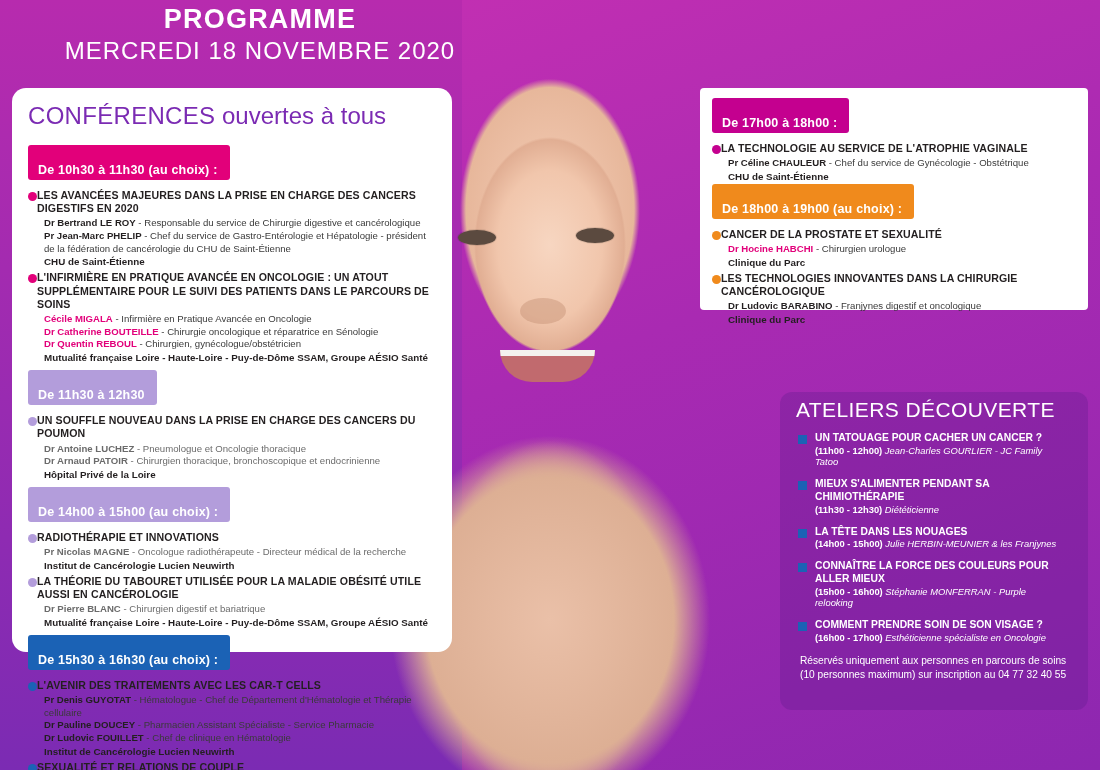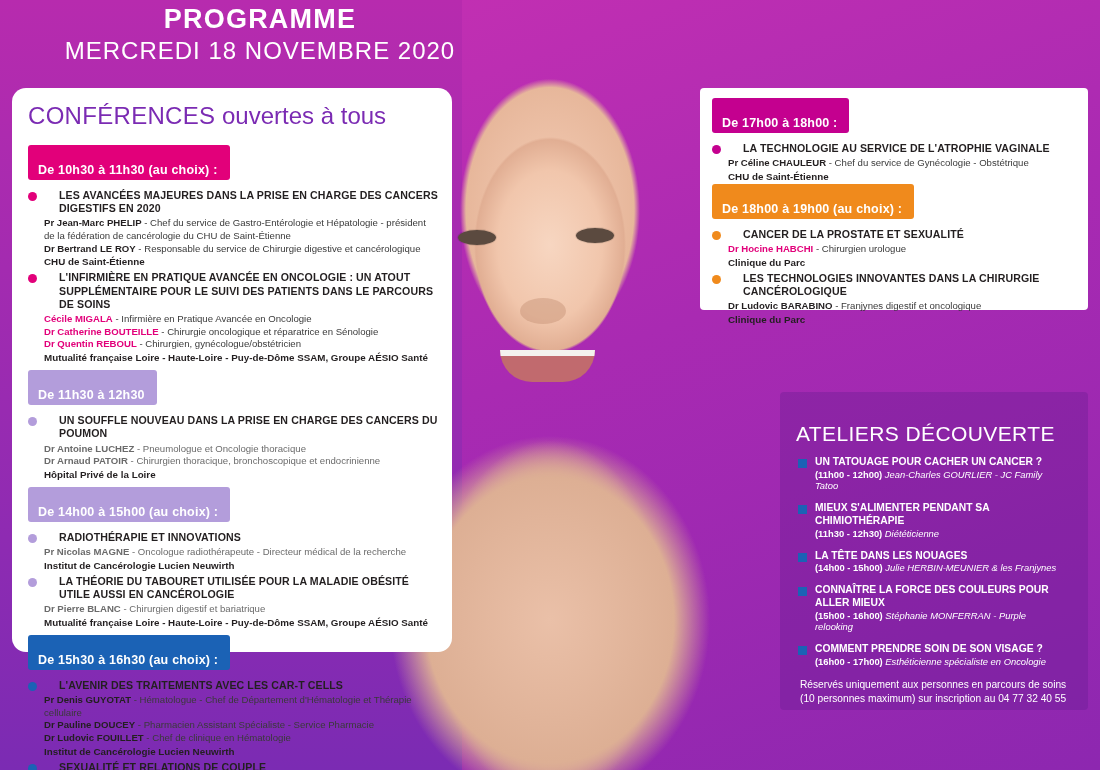--- a/index.html
+++ b/index.html
@@ -75,21 +75,21 @@
 
   .band {
     display:inline-block; color:#fff; font-size:12.5px; font-weight:bold;
     padding:18px 12px 3px 10px; border-radius:3px; margin:7px 0 5px 0;
     letter-spacing:.2px;
   }
   .band.pink   { background:#e2007a; }
   .band.violet { background:#b39ddb; color:#fff; }
   .band.blue   { background:#1b62b5; }
 
-  .item { margin:4px 0 2px 0; display:flex; gap:22px; align-items:flex-start; }
+  .item { margin:4px 0 2px 0; display:flex; gap:0; align-items:flex-start; }
   .dot {
     width:9px; height:9px; border-radius:50%; flex:0 0 9px; margin-top:3px;
   }
   .dot.pink   { background:#e2007a; }
   .dot.violet { background:#b39ddb; }
   .dot.blue   { background:#1b62b5; }
   .dot.orange { background:#f08a1c; }
   .dot.magenta{ background:#c4008f; }
 
   .evt-title {
@@ -113,21 +113,21 @@
     position:absolute; left:700px; top:88px; width:388px; height:222px;
     background:#ffffff; border-radius:4px; padding:8px 12px 8px 12px;
   }
   .panel-rt .band { margin-top:2px; }
   .band.magenta { background:#c4008f; }
   .band.orange  { background:#f08a1c; }
 
   
   .panel-rb {
     position:absolute; left:780px; top:392px; width:308px; height:318px;
-    background:rgba(92,27,140,.30); border-radius:4px; padding:26px 14px;
+    background:rgba(92,27,140,.30); border-radius:12px; padding:2px 14px;
   }
   .panel-rb h2 {
     margin:4px 0 10px 2px; color:#ffffff; font-size:21px; font-weight:400; letter-spacing:.4px;
   }
   .atelier { display:flex; gap:8px; margin:0 8px 11px 4px; align-items:flex-start; }
   .sq { width:9px; height:9px; background:#1b62b5; flex:0 0 9px; margin-top:3px; }
   .at-title { font-size:10.3px; font-weight:bold; color:#ffffff; line-height:1.25; }
   .at-sub { font-size:9.4px; color:#ffffff; }
   .at-sub .hr { font-weight:bold; }
   .at-sub .who { font-style:italic; }
@@ -155,22 +155,22 @@
 <div class="panel-left">
   <h1>
     <b>CONFÉRENCES</b><span> ouvertes à tous</span>
   </h1>
   <div id="left-sections"><div class="band pink">De 10h30 à 11h30 (au choix) :</div><div>
         <div class="item">
           <span class="dot pink"></span>
           <div class="evt-title">LES AVANCÉES MAJEURES DANS LA PRISE EN CHARGE DES CANCERS DIGESTIFS EN 2020</div>
         </div>
         <div class="speakers">
+          <div class="sp dark"><span class="nm">Dr Bertrand LE ROY</span><span class="role"> - Responsable du service de Chirurgie digestive et cancérologique</span></div>
           <div class="sp dark"><span class="nm">Pr Jean-Marc PHELIP</span><span class="role"> - Chef du service de Gastro-Entérologie et Hépatologie - président de la fédération de cancérologie du CHU de Saint-Étienne</span></div>
-          <div class="sp dark"><span class="nm">Dr Bertrand LE ROY</span><span class="role"> - Responsable du service de Chirurgie digestive et cancérologique</span></div>
         </div>
         <div class="venue">CHU de Saint-Étienne</div>
       </div><div>
         <div class="item">
           <span class="dot pink"></span>
           <div class="evt-title">L'INFIRMIÈRE EN PRATIQUE AVANCÉE EN ONCOLOGIE : UN ATOUT SUPPLÉMENTAIRE POUR LE SUIVI DES PATIENTS DANS LE PARCOURS DE SOINS</div>
         </div>
         <div class="speakers">
           <div class="sp pink"><span class="nm">Cécile MIGALA</span><span class="role"> - Infirmière en Pratique Avancée en Oncologie</span></div>
           <div class="sp pink"><span class="nm">Dr Catherine BOUTEILLE</span><span class="role"> - Chirurgie oncologique et réparatrice en Sénologie</span></div>

